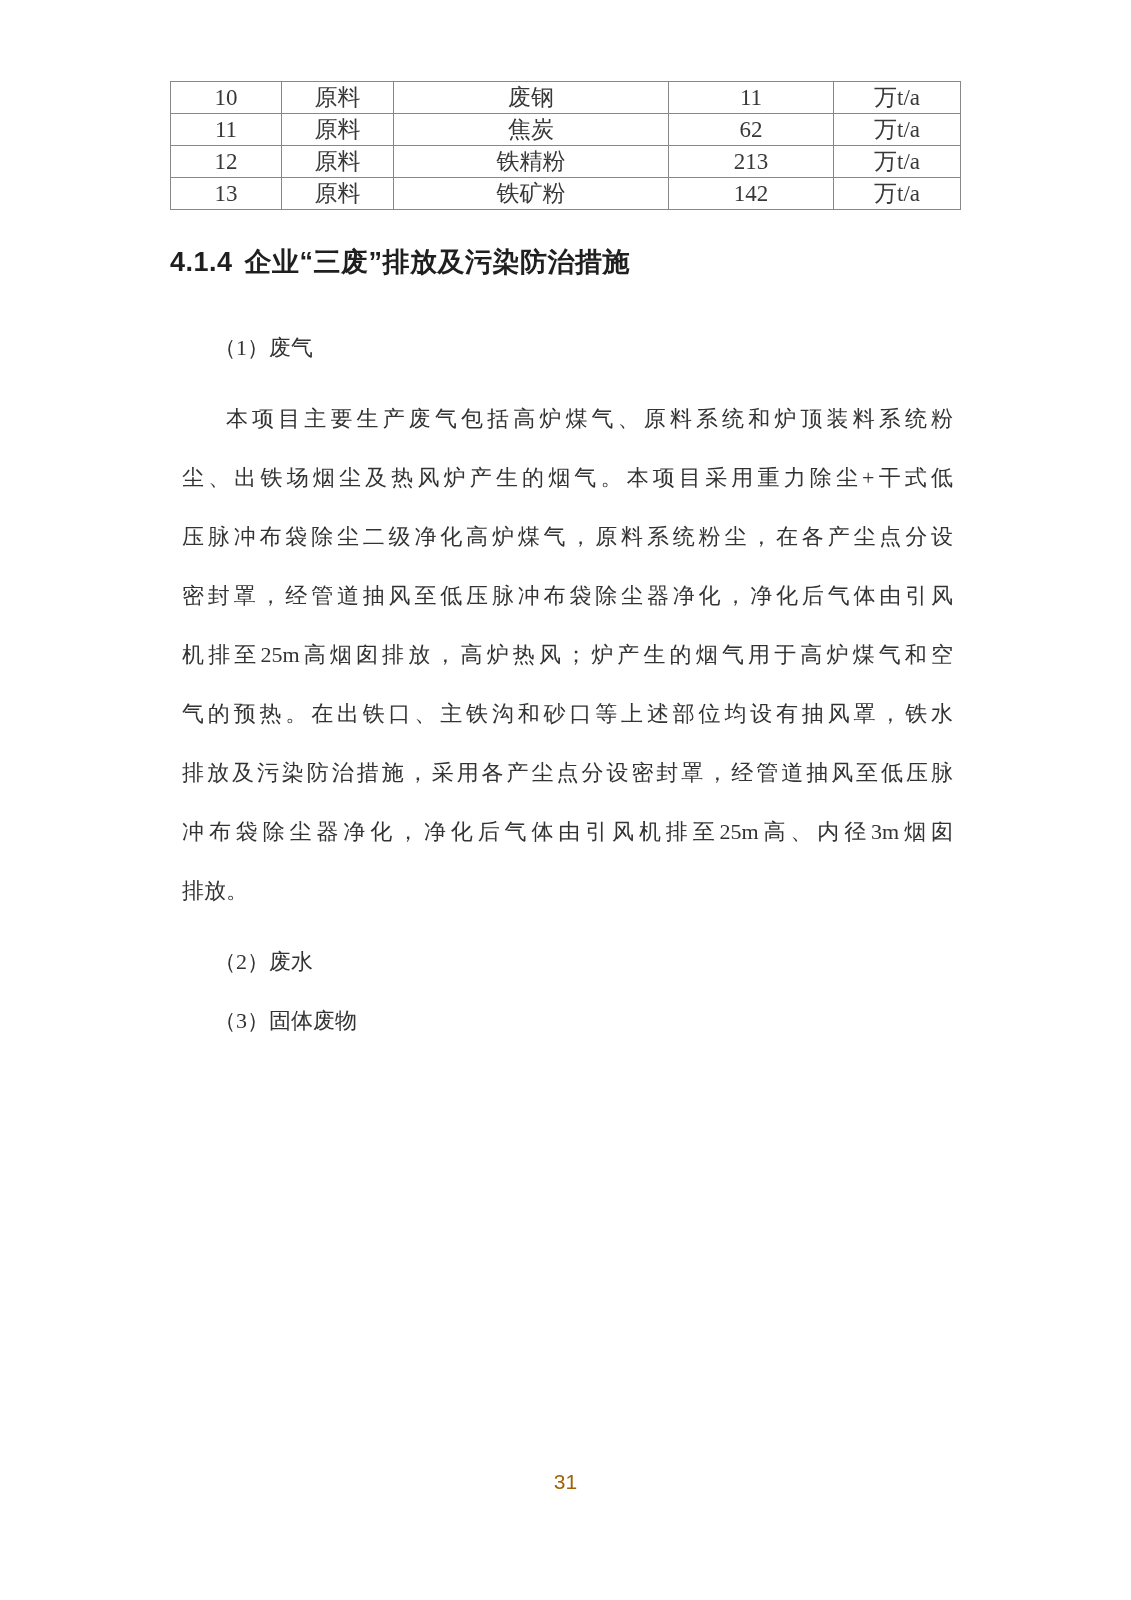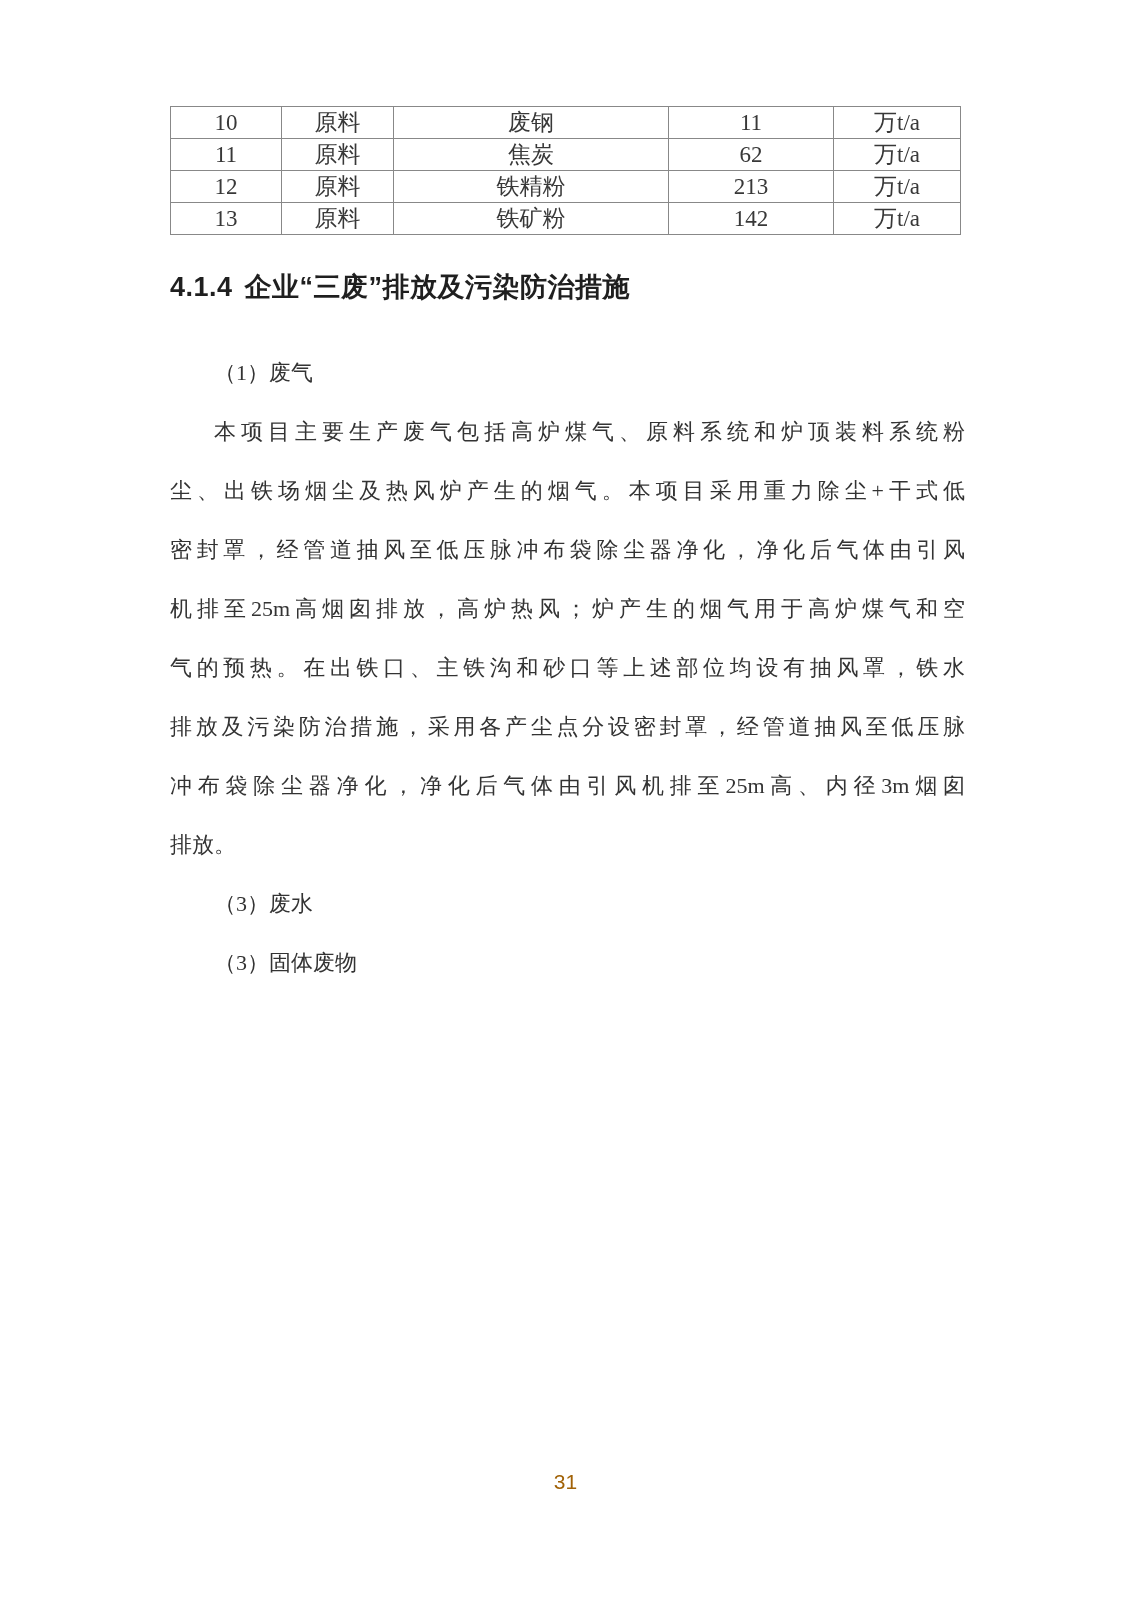--- a/index.html
+++ b/index.html
@@ -21,21 +21,21 @@
     left: 170px;
     top: 0;
     width: 795px;
   }
 
   
   table.materials {
     border-collapse: collapse;
     table-layout: fixed;
     width: 790px;
-    margin-top: 106px;
+    margin-top: 81px;
   }
   table.materials td {
     border: 1px solid #888888;
     height: 30px;
     padding: 0;
     text-align: center;
     vertical-align: middle;
     font-size: 23px;
     color: #383838;
     overflow: hidden;
@@ -64,21 +64,21 @@
   .body-sections {
     font-size: 22px;
     color: #333333;
   }
   .label {
     margin: 0;
     line-height: 59px;
     text-indent: 2em;
     white-space: nowrap;
   }
-  .para { margin: 0; }
+  .para { margin: 12px; }
   .line {
     line-height: 59px;
     text-align: justify;
     overflow: hidden;
   }
   .line.fill { text-align-last: justify; }
   .line.indent { text-indent: 2em; }
 
   
   .pageno {
@@ -140,27 +140,28 @@
 
     <h2 class="sec-heading">
       <span class="hnum">4.1.4</span><span>企业“三废”排放及污染防治措施</span>
     </h2>
 
     <div class="body-sections">
         <p class="label">（1）废气</p>
         <div class="para">
           <div class="line indent fill">本项目主要生产废气包括高炉煤气、原料系统和炉顶装料系统粉</div>
           <div class="line fill">尘、出铁场烟尘及热风炉产生的烟气。本项目采用重力除尘+干式低</div>
+          <div class="line fill">压脉冲布袋除尘二级净化高炉煤气，原料系统粉尘，在各产尘点分设</div>
           <div class="line fill">密封罩，经管道抽风至低压脉冲布袋除尘器净化，净化后气体由引风</div>
           <div class="line fill">机排至25m高烟囱排放，高炉热风；炉产生的烟气用于高炉煤气和空</div>
           <div class="line fill">气的预热。在出铁口、主铁沟和砂口等上述部位均设有抽风罩，铁水</div>
           <div class="line fill">排放及污染防治措施，采用各产尘点分设密封罩，经管道抽风至低压脉</div>
           <div class="line fill">冲布袋除尘器净化，净化后气体由引风机排至25m高、内径3m烟囱</div>
           <div class="line">排放。</div>
         </div>
-        <p class="label">（3）废水</p>
+        <p class="label">（2）废水</p>
         <p class="label">（3）固体废物</p>
       </div>
 
   </div>
 
   <div class="pageno">31</div>
 </div>
 
 </body></html>

